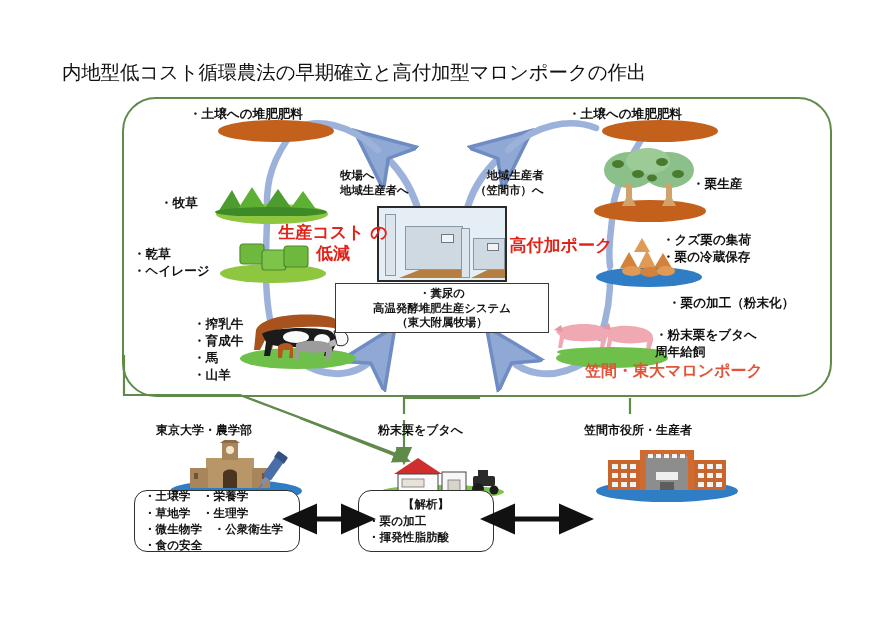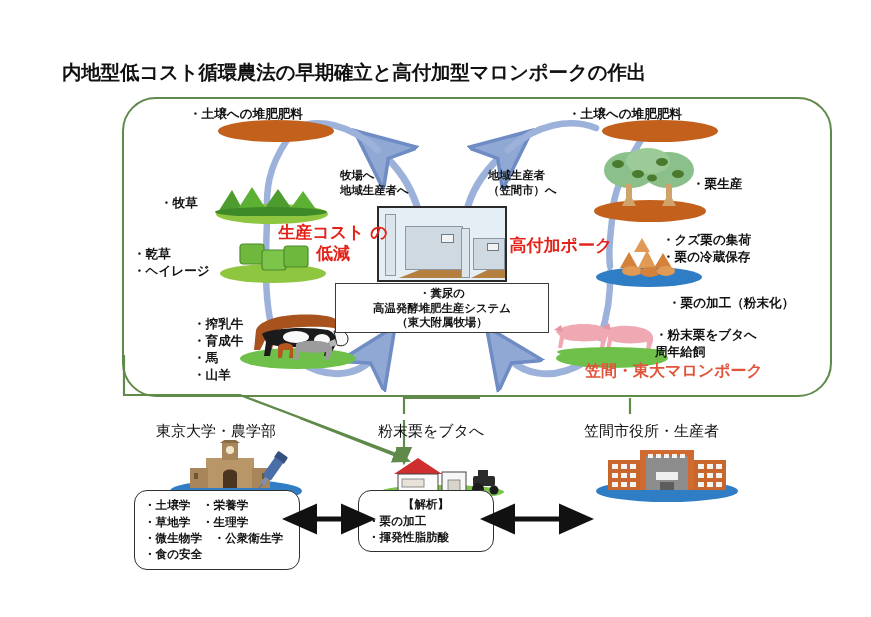--- a/index.html
+++ b/index.html
@@ -9,21 +9,21 @@
     background: #ffffff;
     font-family: "DejaVu Sans", "Liberation Sans", sans-serif;
     overflow: hidden;
     position: relative;
   }
   #stage { position:absolute; left:0; top:0; width:871px; height:617px; }
 
   
   #title {
     position:absolute; left:0; top:59px; width:708px;
-    text-align:center; font-size:19.5px; font-weight:700;
+    text-align:center; font-size:19.5px; font-weight:400;
     color:#111111; letter-spacing:-0.2px;
   }
 
   
   #green-frame {
     position:absolute; left:122px; top:97px; width:710px; height:300px;
     border:2.2px solid #5f8a4a; border-radius:34px;
     background:transparent;
   }
 
@@ -66,21 +66,21 @@
   
   .lab { position:absolute; font-size:12.6px; font-weight:700; color:#121212; line-height:1.34; z-index:6; white-space:pre; }
   .lab.sm { font-size:11.4px; }
 
   
   .bbox {
     position:absolute; background:#ffffff; border:1.6px solid #2f2f2f; border-radius:13px;
     z-index:4; font-size:11.6px; font-weight:700; color:#141414; line-height:1.42;
     padding:6px 9px;
   }
-  .bcap { position:absolute; font-size:15px; font-weight:400; color:#111; z-index:6; white-space:pre; }
+  .bcap { position:absolute; font-size:12px; font-weight:700; color:#111; z-index:6; white-space:pre; }
 
   
   .ill { position:absolute; z-index:3; }
 </style>
 </head>
 <body>
 
 <div id="stage">
 
   <div id="title">内地型低コスト循環農法の早期確立と高付加型マロンポークの作出</div>
@@ -232,21 +232,21 @@
   <div class="lab" style="left:160px; top:195px;">・牧草</div>
   <div class="lab" style="left:133px; top:246px;">・乾草
 ・ヘイレージ</div>
   <div class="lab" style="left:193px; top:316px;">・搾乳牛
 ・育成牛
 ・馬
 ・山羊</div>
 
   <div class="lab sm" style="left:340px; top:168px;">牧場へ
 地域生産者へ</div>
-  <div class="lab sm" style="left:488px; top:168px;">地域生産者
+  <div class="lab sm" style="left:475px; top:168px;text-align:right;">地域生産者
 （笠間市）へ</div>
 
   <div class="lab" style="left:568px; top:106px;">・土壌への堆肥肥料</div>
   <div class="lab" style="left:692px; top:176px;">・栗生産</div>
   <div class="lab" style="left:662px; top:232px;">・クズ栗の集荷
 ・栗の冷蔵保存</div>
   <div class="lab" style="left:668px; top:295px;">・栗の加工（粉末化）</div>
   <div class="lab" style="left:655px; top:327px;">・粉末栗をブタへ
 周年給飼</div>
 
@@ -316,21 +316,21 @@
       <rect x="48" y="12" width="5" height="4"></rect>
         <rect x="56" y="12" width="5" height="4"></rect>
         <rect x="64" y="12" width="5" height="4"></rect>
       <rect x="72" y="12" width="5" height="4"></rect>
         <rect x="80" y="12" width="5" height="4"></rect>
     </g>
     <rect x="56" y="30" width="22" height="8" fill="#efefef"></rect>
     <rect x="60" y="40" width="14" height="8" fill="#5d5d5d"></rect>
   </svg>
 
-  <div class="bbox" style="left:134px; top:490px; width:166px; height:80px; display:flex; flex-direction:column; justify-content:center;">
+  <div class="bbox" style="left:134px; top:490px; width:166px; height:62px; display:flex; flex-direction:column; justify-content:center;">
     <span>・土壌学　・栄養学</span>
     <span>・草地学　・生理学</span>
     <span>・微生物学　・公衆衛生学</span>
     <span>・食の安全</span>
   </div>
 
   <div class="bbox" style="left:358px; top:490px; width:136px; height:62px; display:flex; flex-direction:column; justify-content:center;">
     <span style="text-align:center;">【解析】</span>
     <span>・栗の加工</span>
     <span>・揮発性脂肪酸</span>

